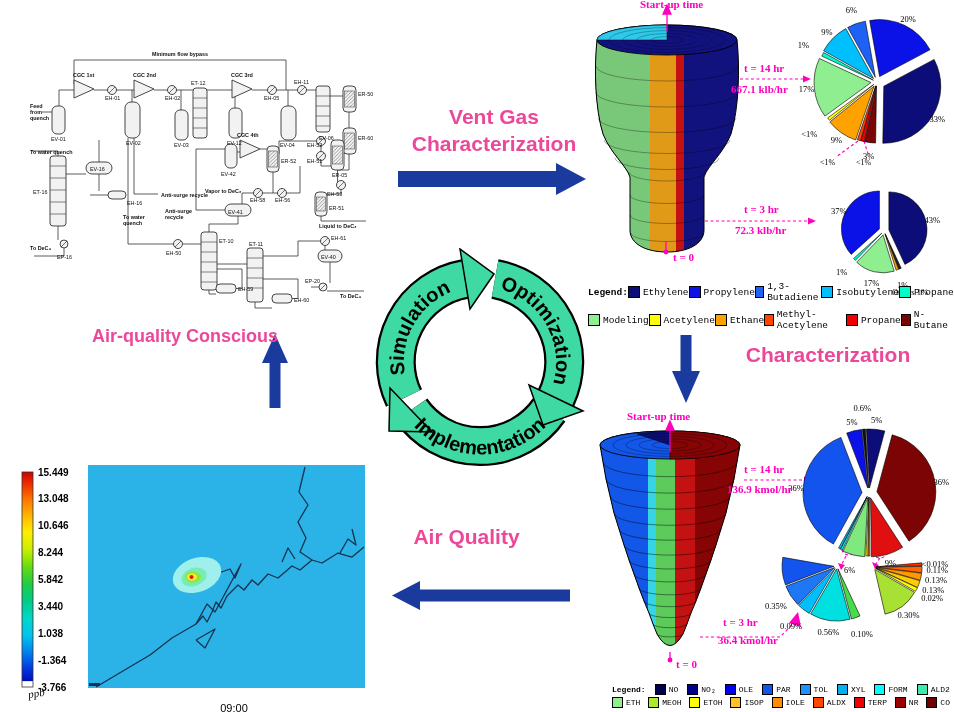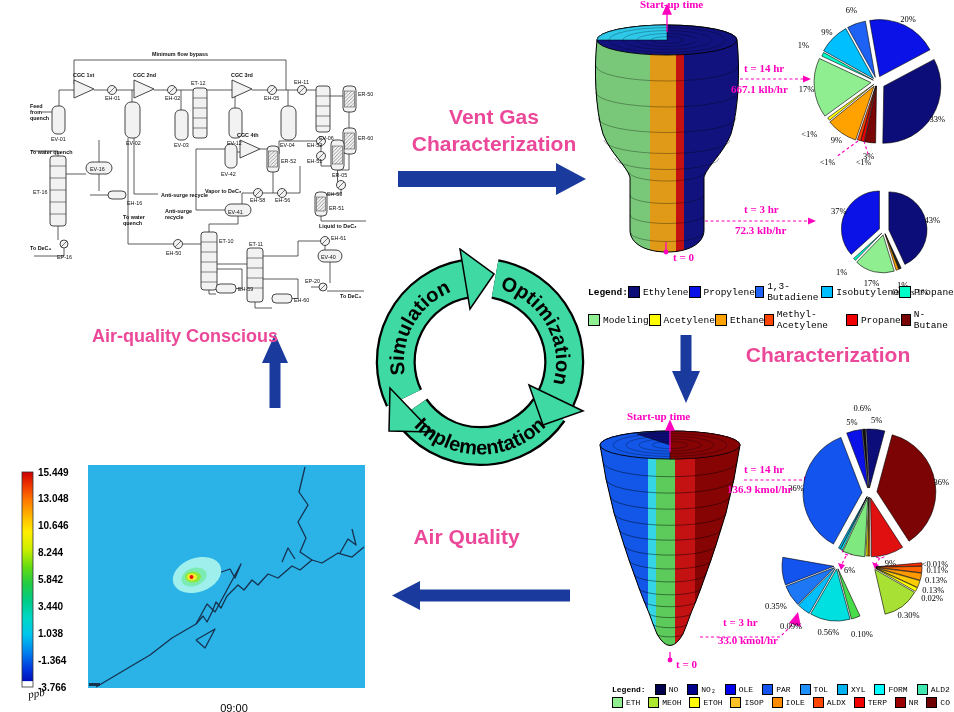--- a/index.html
+++ b/index.html
@@ -461,21 +461,21 @@
   <div class="ann" style="left:744px;top:203px">t = 3 hr</div>
   <div class="ann" style="left:735px;top:224px">72.3 klb/hr</div>
   <div class="ann" style="left:673px;top:251px">t = 0</div>
   <div class="sub" style="left:820px;top:158px">&lt;1%</div>
   <div class="sub" style="left:856px;top:158px">&lt;1%</div>
 
   <div class="ann" style="left:627px;top:410px">Start-up time</div>
   <div class="ann" style="left:744px;top:463px">t = 14 hr</div>
   <div class="ann" style="left:727px;top:483px">136.9 kmol/hr</div>
   <div class="ann" style="left:723px;top:616px">t = 3 hr</div>
-  <div class="ann" style="left:718px;top:634px">33.0 kmol/hr</div>
+  <div class="ann" style="left:718px;top:634px">36.4 kmol/hr</div>
   <div class="ann" style="left:676px;top:658px">t = 0</div>
 
   <div id="legend-vent" class="leg">
       <div class="leg-row">
         <span class="leg-title">Legend:</span>
         <span class="leg-item">
           <span class="sw" style="background: rgb(13, 13, 122);"></span>
           <span>Ethylene</span>
         </span>
         <span class="leg-item">

